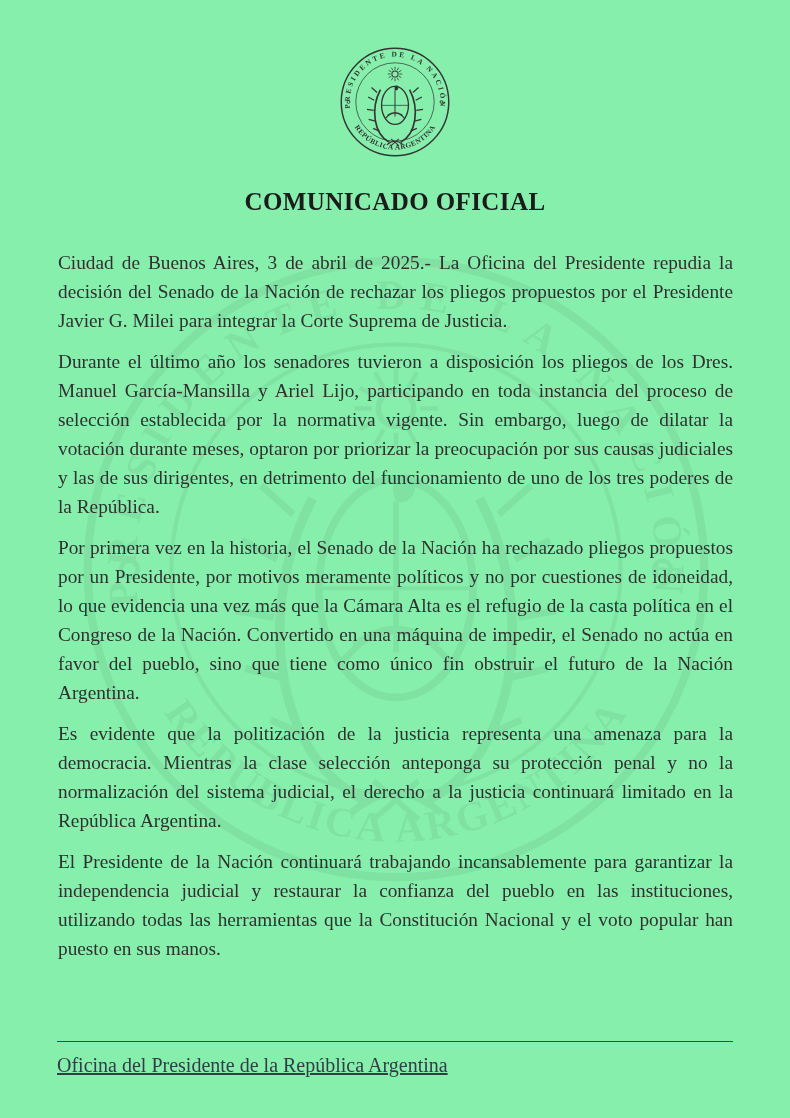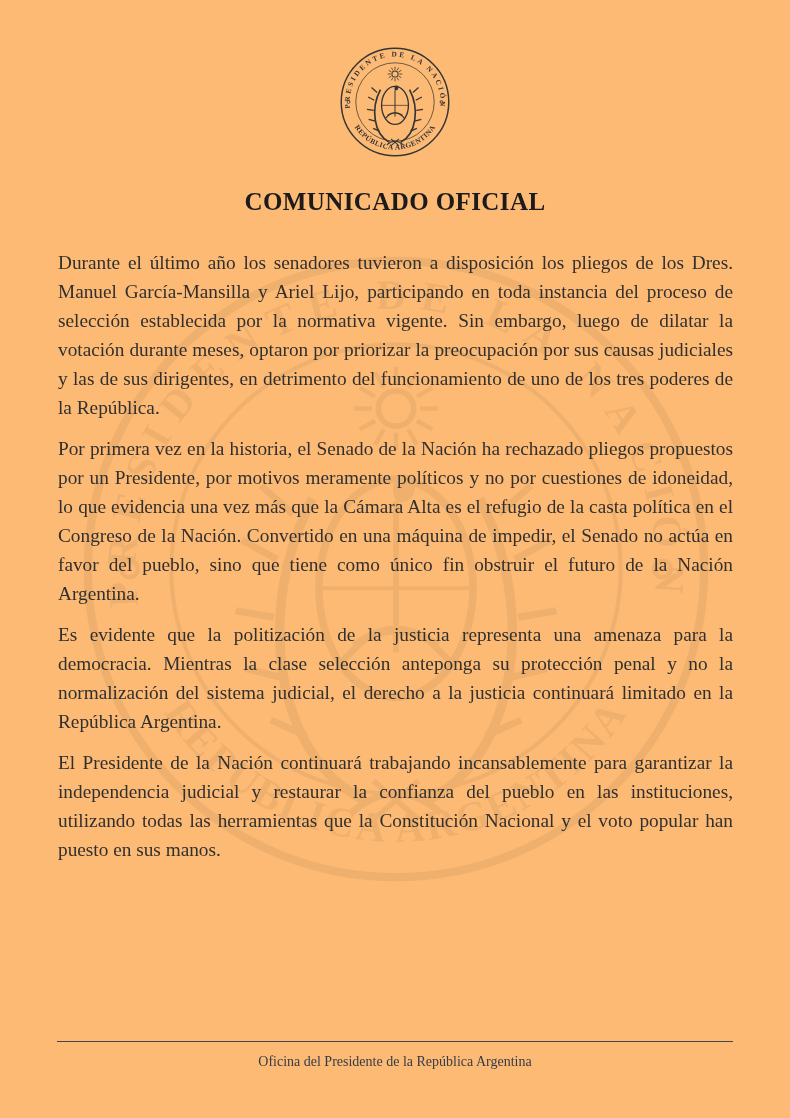--- a/index.html
+++ b/index.html
@@ -1,20 +1,20 @@
 <!DOCTYPE html>
 <html><head>
 <meta charset="utf-8">
 <style>
   html, body { margin: 0; padding: 0; background: #ffffff; }
   .page {
     position: relative;
     width: 790px;
     height: 1118px;
-    background: #fdba74;
+    background: #86efac;
     overflow: hidden;
     font-family: "Liberation Serif", serif;
   }
   
   .sprite { position: absolute; width: 0; height: 0; overflow: hidden; }
 
   
   .watermark {
     position: absolute;
     left: 75px;
@@ -56,23 +56,24 @@
   .doc-footer {
     position: absolute;
     left: 57px;
     right: 57px;
     top: 1041px;
     z-index: 1;
   }
   .footer-rule { border: none; border-top: 1.6px solid #3f4552; margin: 0; }
   .footer-text {
     margin-top: 12px;
-    text-align: center;
-    font-size: 14px;
+    text-align: left;
+    font-size: 20px;
     color: #343b49;
+    text-decoration: underline;
   }
 
   
   .seal-line { stroke: currentColor; fill: none; }
   .seal-fill { fill: currentColor; stroke: none; }
   .seal-text {
     fill: currentColor;
     stroke: none;
     font-family: "Liberation Serif", serif;
     font-weight: bold;
@@ -159,20 +160,21 @@
     <header>
       <div class="seal-wrap">
         <svg viewBox="0 0 200 200">
             <use href="#seal-symbol"></use>
           </svg>
       </div>
       <h1 class="doc-title">COMUNICADO OFICIAL</h1>
     </header>
 
     <main class="body-text">
+      <p>Ciudad de Buenos Aires, 3 de abril de 2025.- La Oficina del Presidente repudia la decisión del Senado de la Nación de rechazar los pliegos propuestos por el Presidente Javier G. Milei para integrar la Corte Suprema de Justicia.</p>
       <p>Durante el último año los senadores tuvieron a disposición los pliegos de los Dres. Manuel García-Mansilla y Ariel Lijo, participando en toda instancia del proceso de selección establecida por la normativa vigente. Sin embargo, luego de dilatar la votación durante meses, optaron por priorizar la preocupación por sus causas judiciales y las de sus dirigentes, en detrimento del funcionamiento de uno de los tres poderes de la República.</p>
       <p>Por primera vez en la historia, el Senado de la Nación ha rechazado pliegos propuestos por un Presidente, por motivos meramente políticos y no por cuestiones de idoneidad, lo que evidencia una vez más que la Cámara Alta es el refugio de la casta política en el Congreso de la Nación. Convertido en una máquina de impedir, el Senado no actúa en favor del pueblo, sino que tiene como único fin obstruir el futuro de la Nación Argentina.</p>
       <p>Es evidente que la politización de la justicia representa una amenaza para la democracia. Mientras la clase selección anteponga su protección penal y no la normalización del sistema judicial, el derecho a la justicia continuará limitado en la República Argentina.</p>
       <p>El Presidente de la Nación continuará trabajando incansablemente para garantizar la independencia judicial y restaurar la confianza del pueblo en las instituciones, utilizando todas las herramientas que la Constitución Nacional y el voto popular han puesto en sus manos.</p>
     </main>
   </div>
 
   <footer class="doc-footer">
     <hr class="footer-rule">
     <div class="footer-text">Oficina del Presidente de la República Argentina</div>

